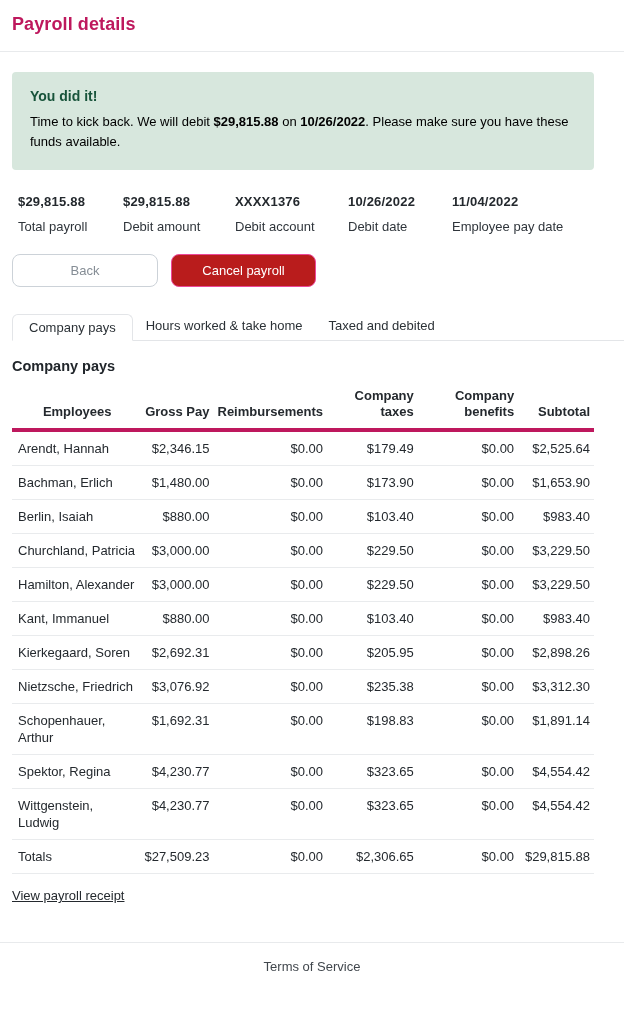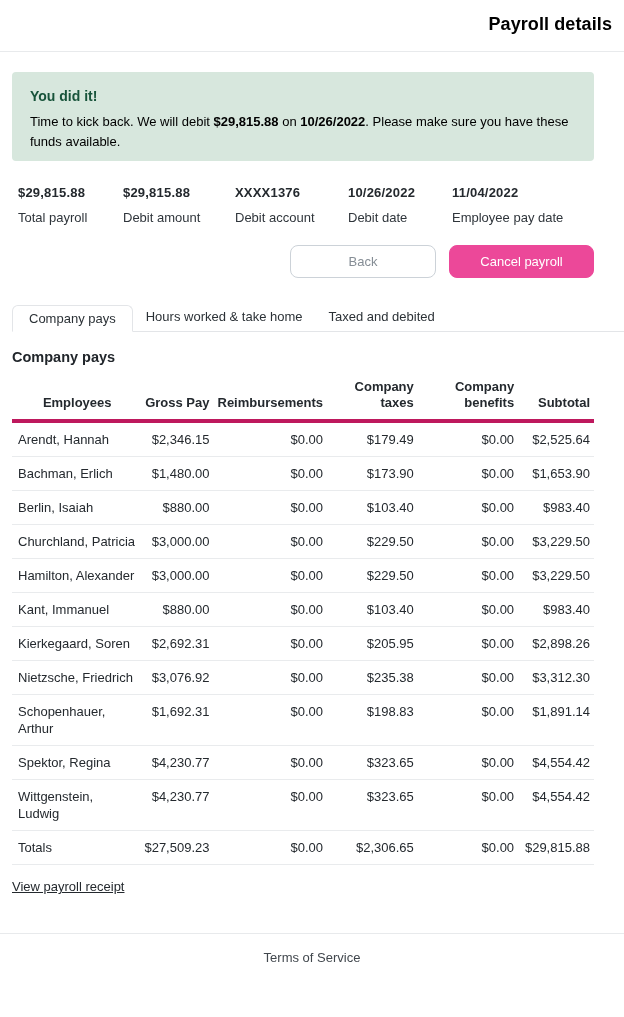--- a/index.html
+++ b/index.html
@@ -10,33 +10,32 @@
     background: #ffffff;
     font-family: "Liberation Sans", sans-serif;
     color: #24292e;
     -webkit-font-smoothing: antialiased;
   }
   .page { width: 624px; }
 
   h1.page-title {
     font-size: 18px;
     font-weight: 700;
-    color: #000000;
+    color: #be185d;
     margin: 0;
     padding: 14px 12px 16px 12px;
     letter-spacing: 0.1px;
-    text-align: right;
   }
   .top-divider { border-top: 1px solid #e8eaec; }
 
   .banner {
     margin: 20px 30px 0 12px;
     background: #d7e7dd;
     border-radius: 4px;
-    padding: 16px 18px 9px 18px;
+    padding: 16px 18px 18px 18px;
   }
   .banner-title {
     font-size: 14px;
     font-weight: 700;
     color: #17533a;
     margin-bottom: 8px;
   }
   .banner-body {
     margin: 0;
     font-size: 13px;
@@ -62,40 +61,39 @@
     letter-spacing: 0.2px;
   }
   .stat-label {
     margin-top: 10px;
     font-size: 13px;
     color: #2f353b;
   }
 
   .actions {
     display: flex;
-    justify-content: flex-end;
     gap: 13px;
     margin: 20px 30px 0 12px;
   }
   .btn {
     height: 33px;
     border-radius: 8px;
     font-family: "Liberation Sans", sans-serif;
     font-size: 13px;
     cursor: pointer;
   }
   .btn-back {
     width: 146px;
     background: #ffffff;
     border: 1px solid #ccd2d8;
     color: #858d95;
   }
   .btn-cancel {
     width: 145px;
-    background: #ec4899;
+    background: #b91c1c;
     border: 1px solid #ec4899;
     color: #ffffff;
   }
 
   .tabbar {
     display: flex;
     align-items: flex-end;
     margin: 26px 0 0 12px;
     border-bottom: 1px solid #e3e5e8;
   }

